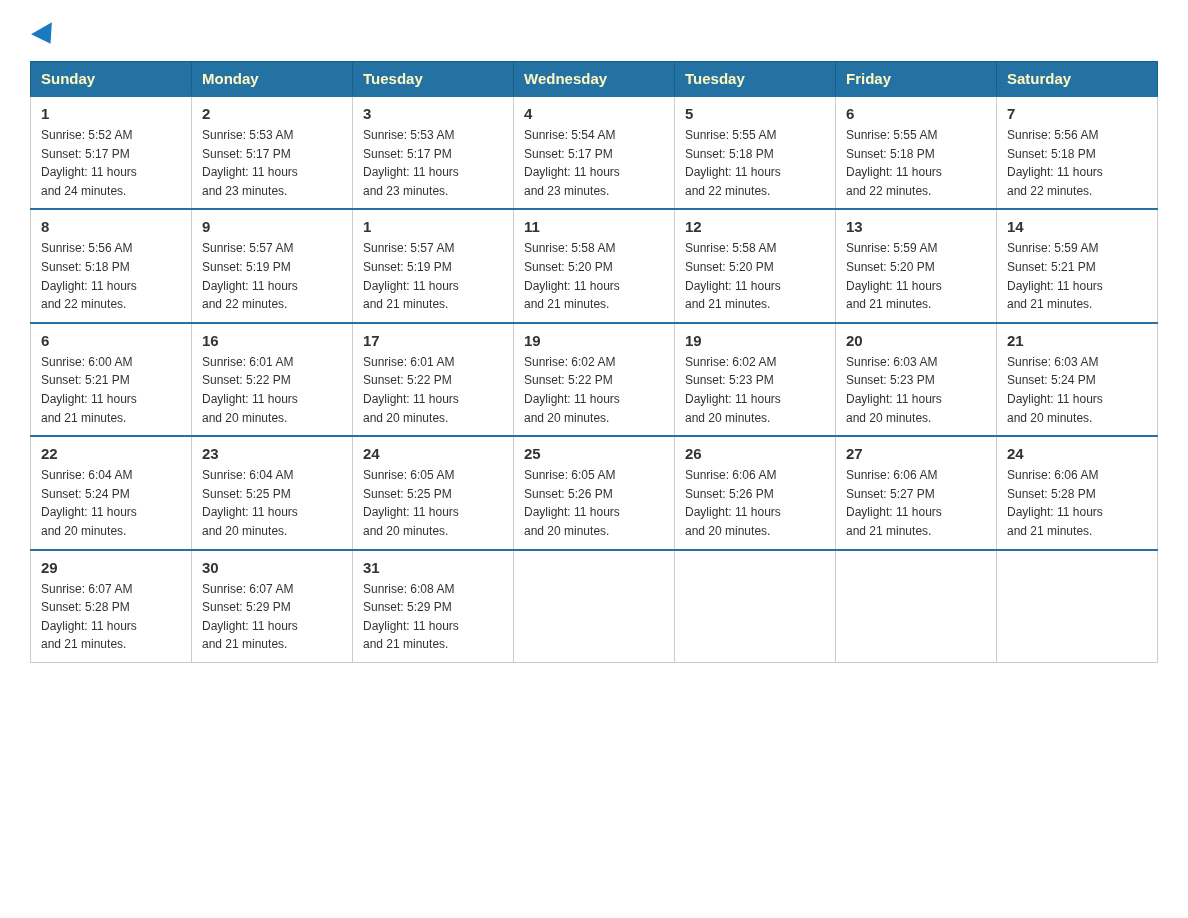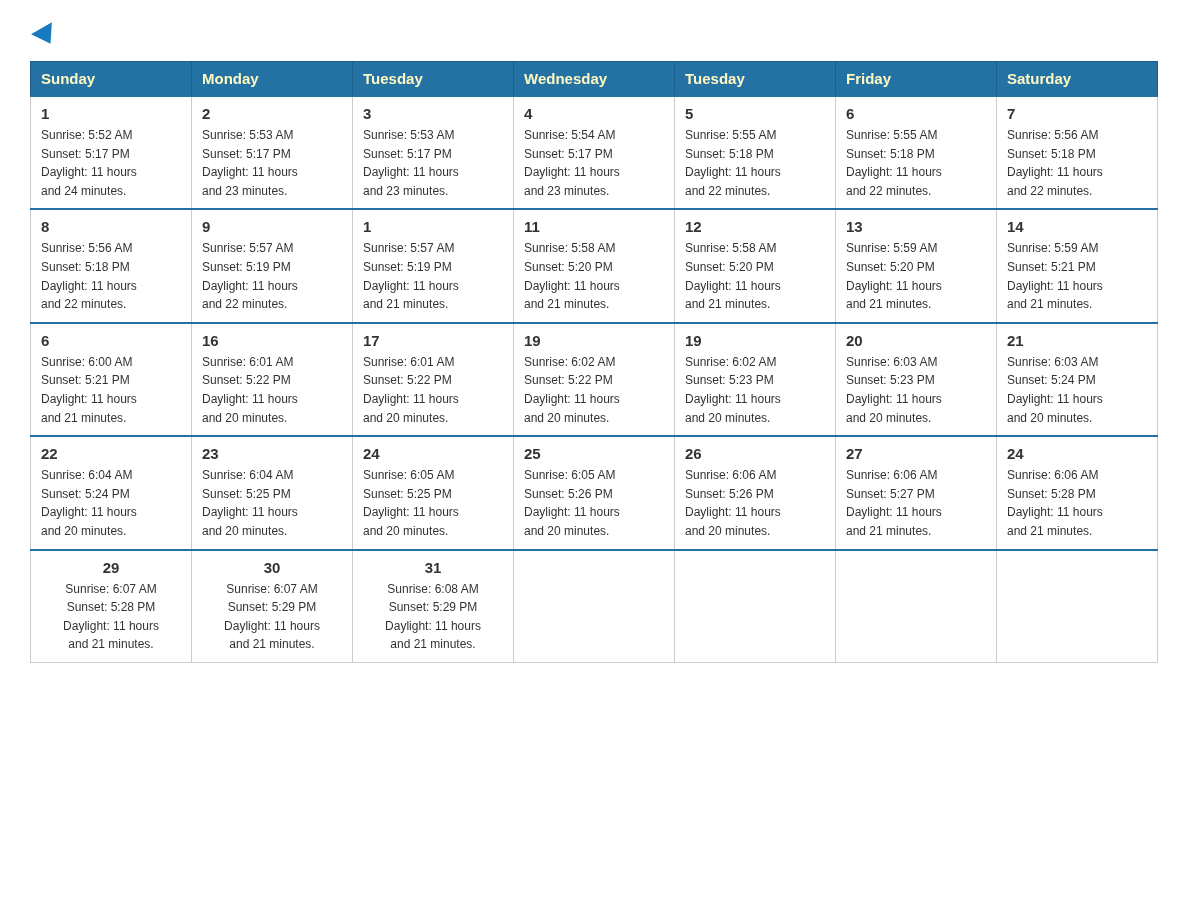--- a/index.html
+++ b/index.html
@@ -95,21 +95,20 @@
     .day-info {
       font-size: 12px;
       line-height: 1.55;
       color: #333;
     }
     tbody tr td.empty {
       background: #fff;
     }
     tbody tr:last-child td {
       height: 110px;
-      text-align: center;
     }
   </style>
 </head>
 <body>
 
 <div class="header-area">
   <div class="logo">
     <span class="logo-general"></span>
     <span class="logo-blue">
       <span></span>

